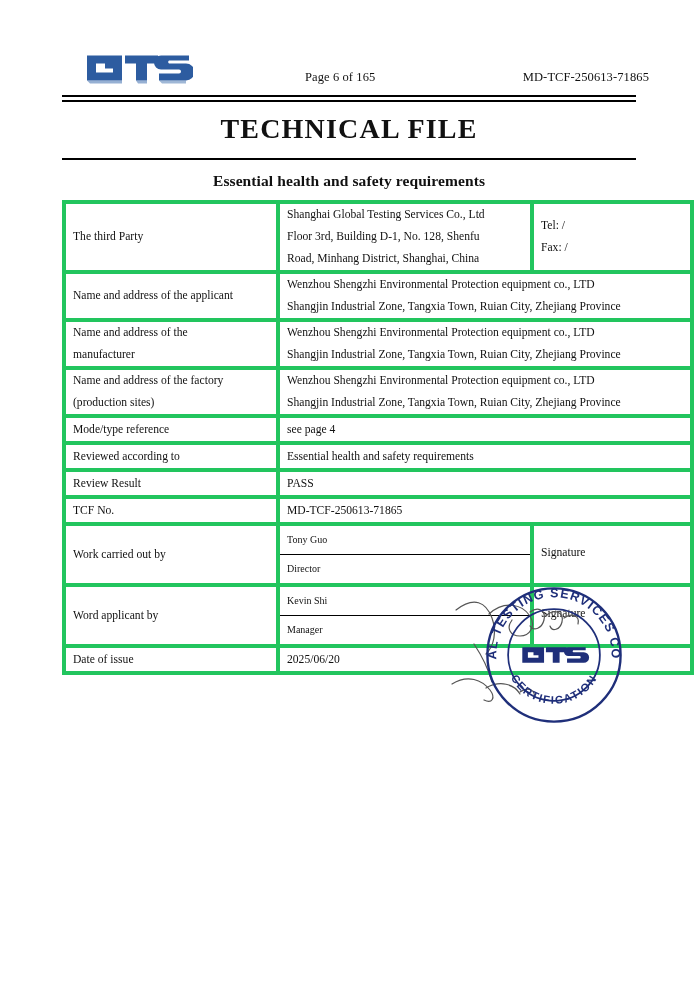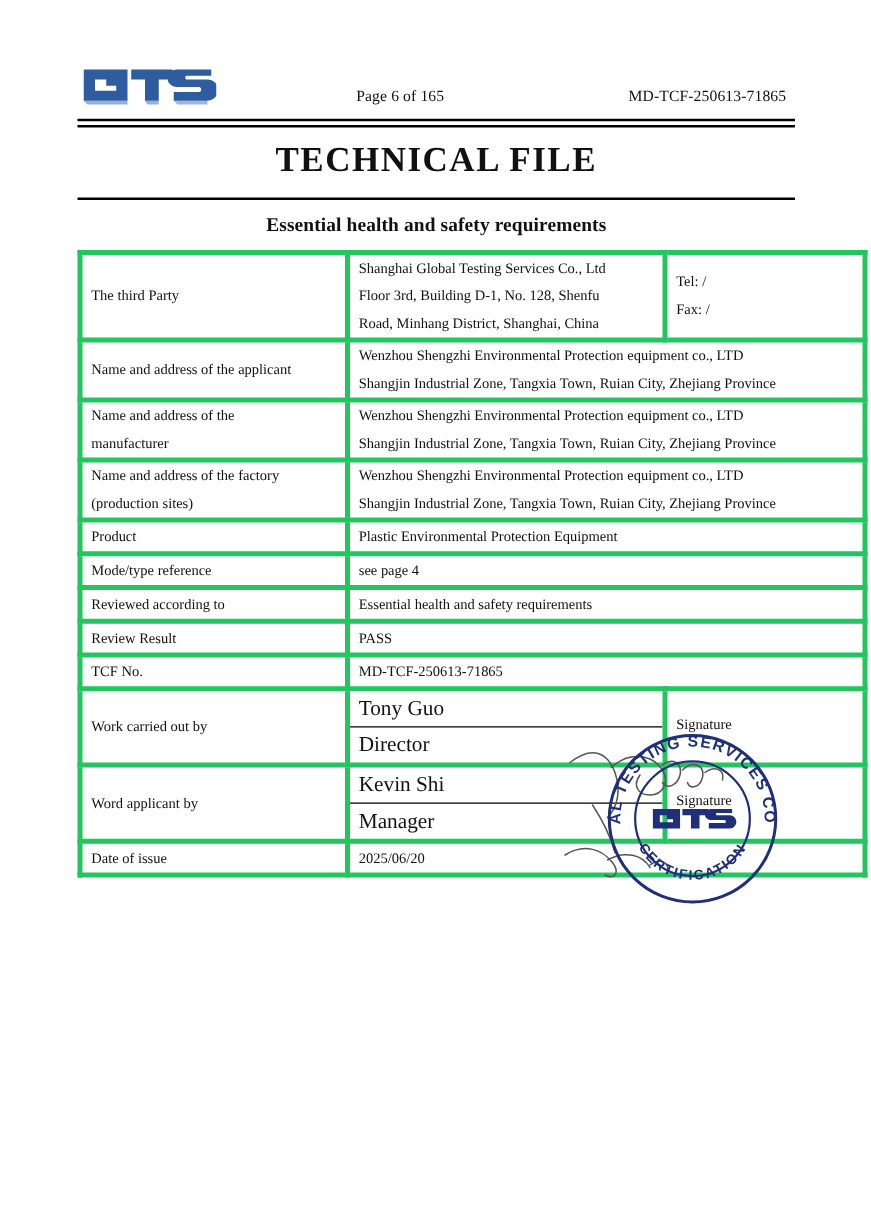--- a/index.html
+++ b/index.html
@@ -20,21 +20,21 @@
     position: absolute;
     left: 0; top: 0;
     width: 697px;
     height: 985px;
     background: #ffffff;
   }
 
   
   .header {
     position: absolute;
-    left: 55px;
+    left: 75px;
     top: 44px;
     width: 574px;
     height: 52px;
   }
   .logo {
     position: absolute;
     left: 8px;
     top: 4px;
     width: 110px;
     height: 40px;
@@ -124,21 +124,21 @@
   .onerow { height: 27px; }
 
   
   table.nested {
     border-collapse: collapse;
     width: 100%;
   }
   table.nested td {
     border: 0;
     padding: 0;
-    font-size: 17px;
+    font-size: 10px;
   }
   td.signame {
     border-bottom: 1px solid #000000 !important;
     height: 28px;
     padding-left: 7px !important;
     vertical-align: middle;
   }
   td.sigtitle {
     height: 28px;
     padding-left: 7px !important;
@@ -252,24 +252,20 @@
         <td class="label pad2">
           <span class="cellline">Name and address of the factory</span>
           <span class="cellline">(production sites)</span>
         </td>
         <td class="value pad2" colspan="2">
           <span class="cellline">Wenzhou Shengzhi Environmental Protection equipment co., LTD</span>
           <span class="cellline">Shangjin Industrial Zone, Tangxia Town, Ruian City, Zhejiang Province</span>
         </td>
       </tr>
 
-      <tr class="onerow">
-        <td class="label">Product</td>
-        <td class="value" colspan="2">Plastic Environmental Protection Equipment</td>
-      </tr>
 
       <tr class="onerow">
         <td class="label">Mode/type reference</td>
         <td class="value" colspan="2">see page 4</td>
       </tr>
 
       <tr class="onerow">
         <td class="label">Reviewed according to</td>
         <td class="value" colspan="2">Essential health and safety requirements</td>
       </tr>

